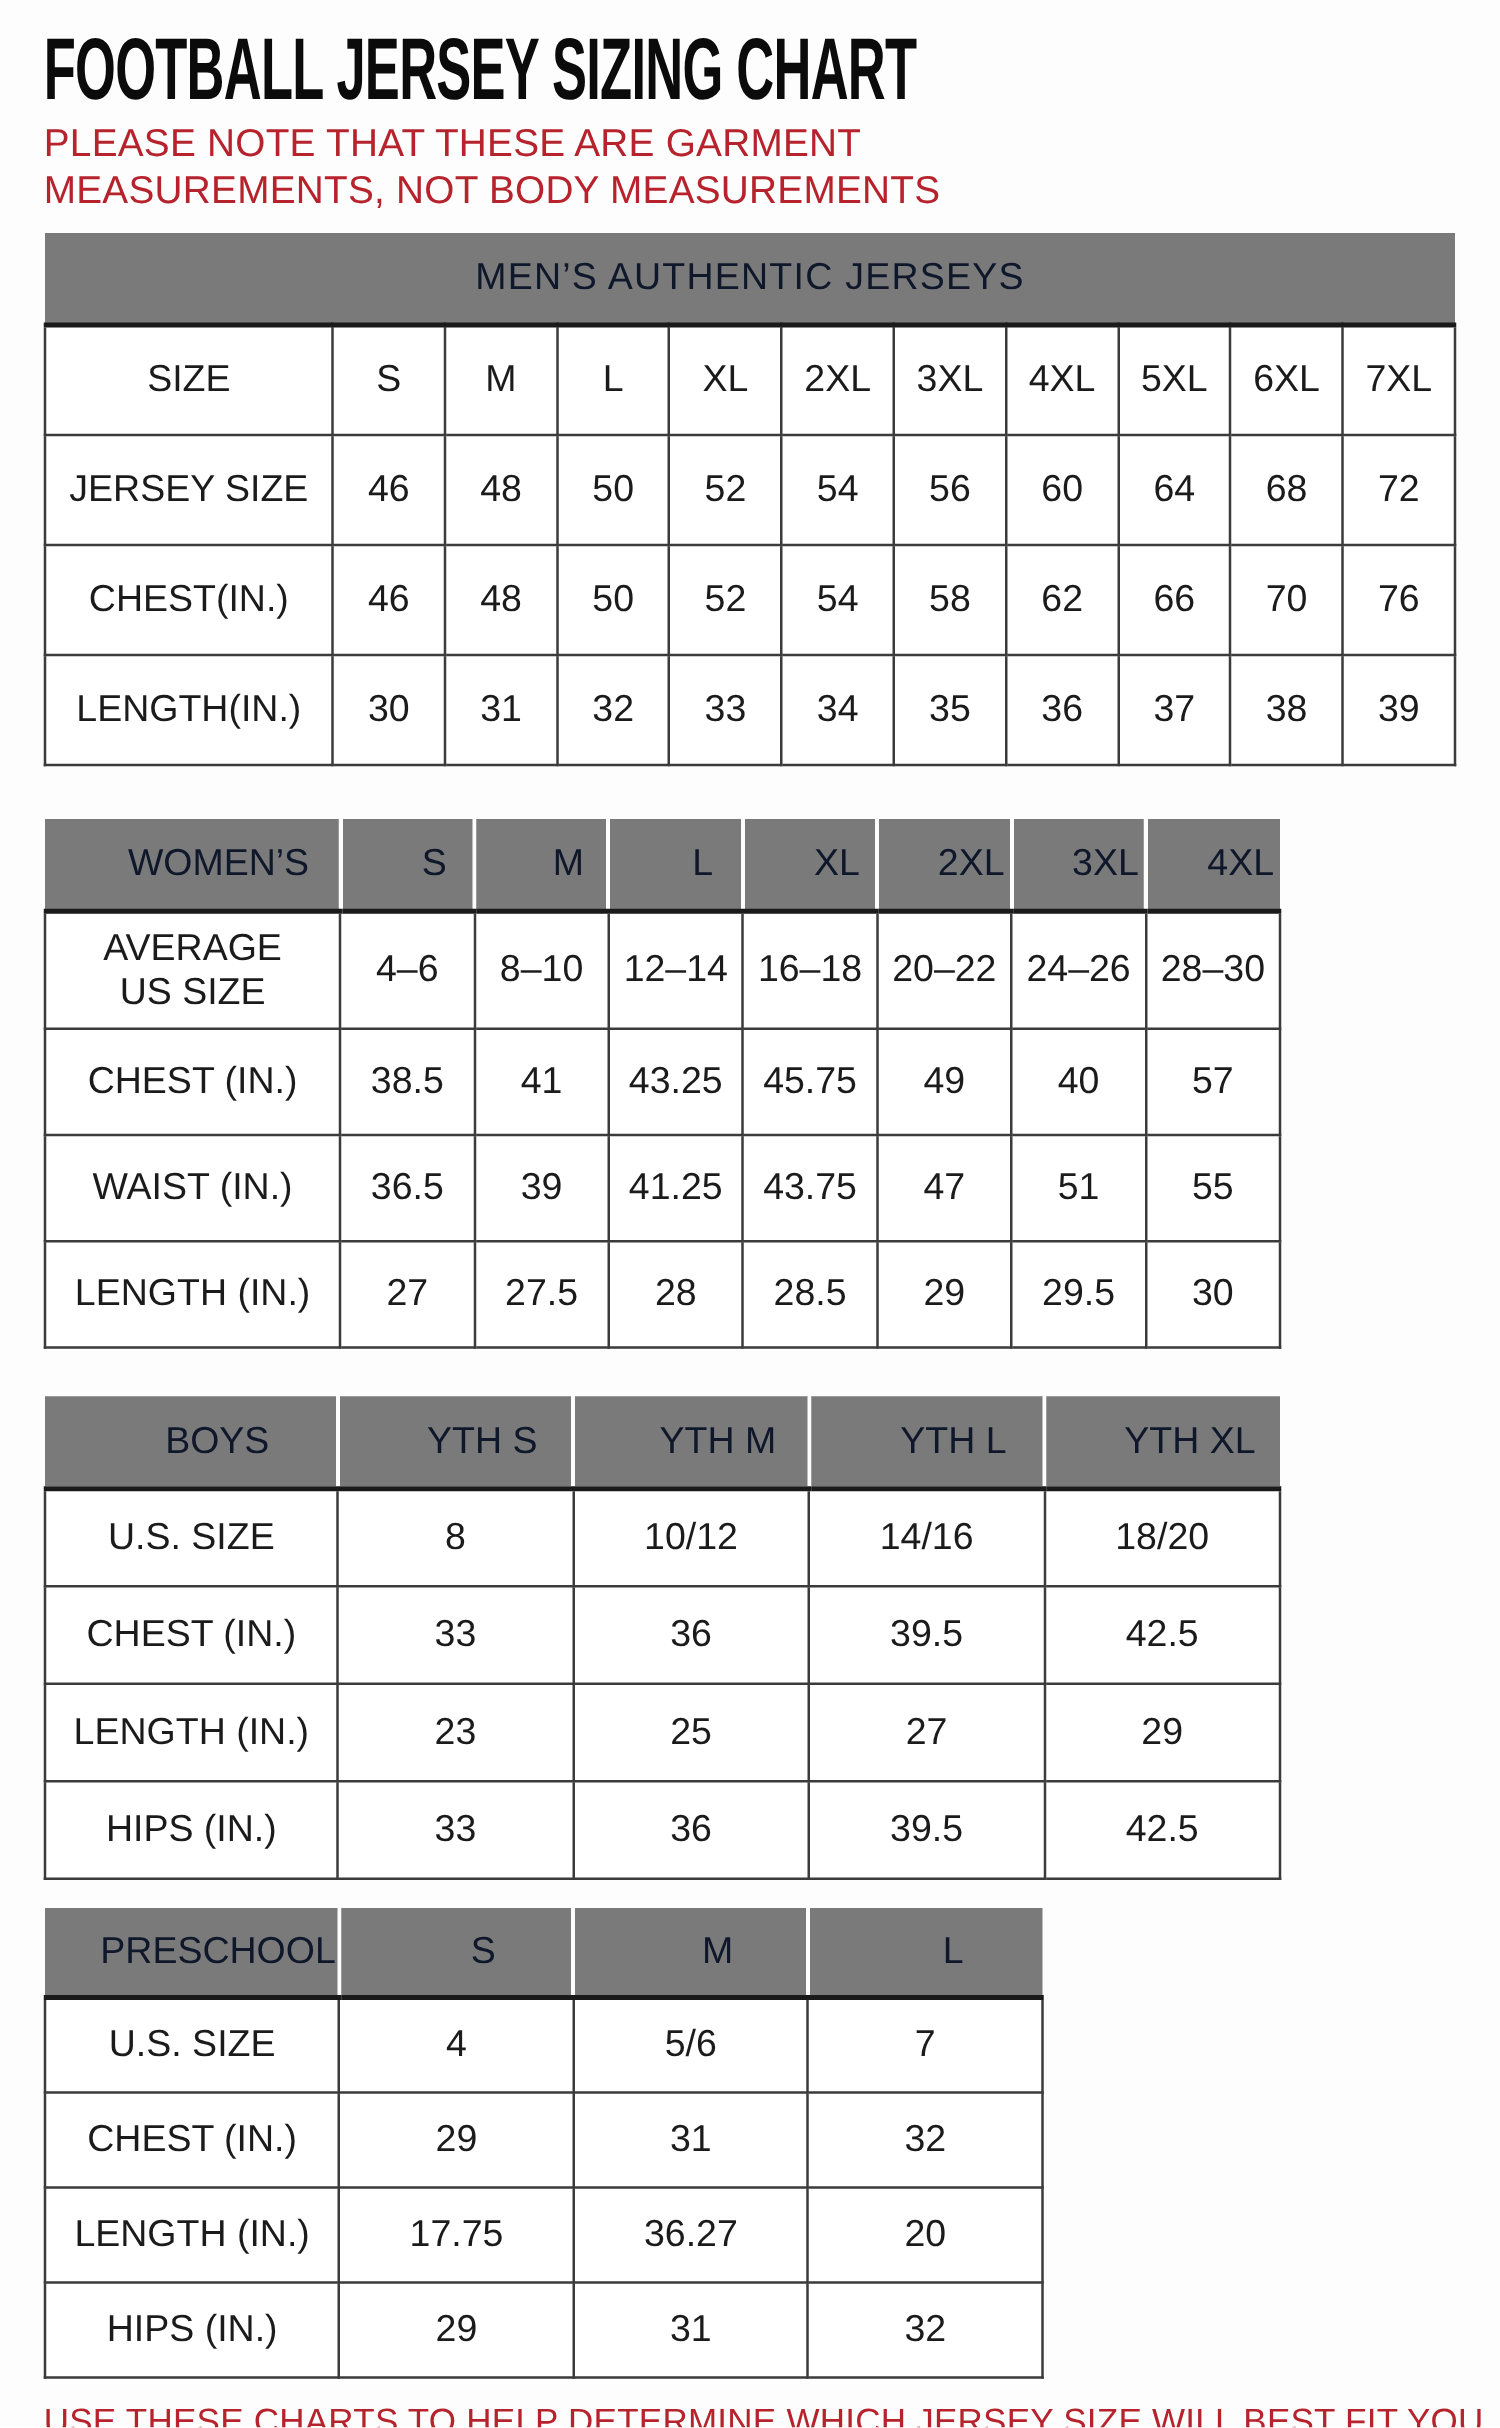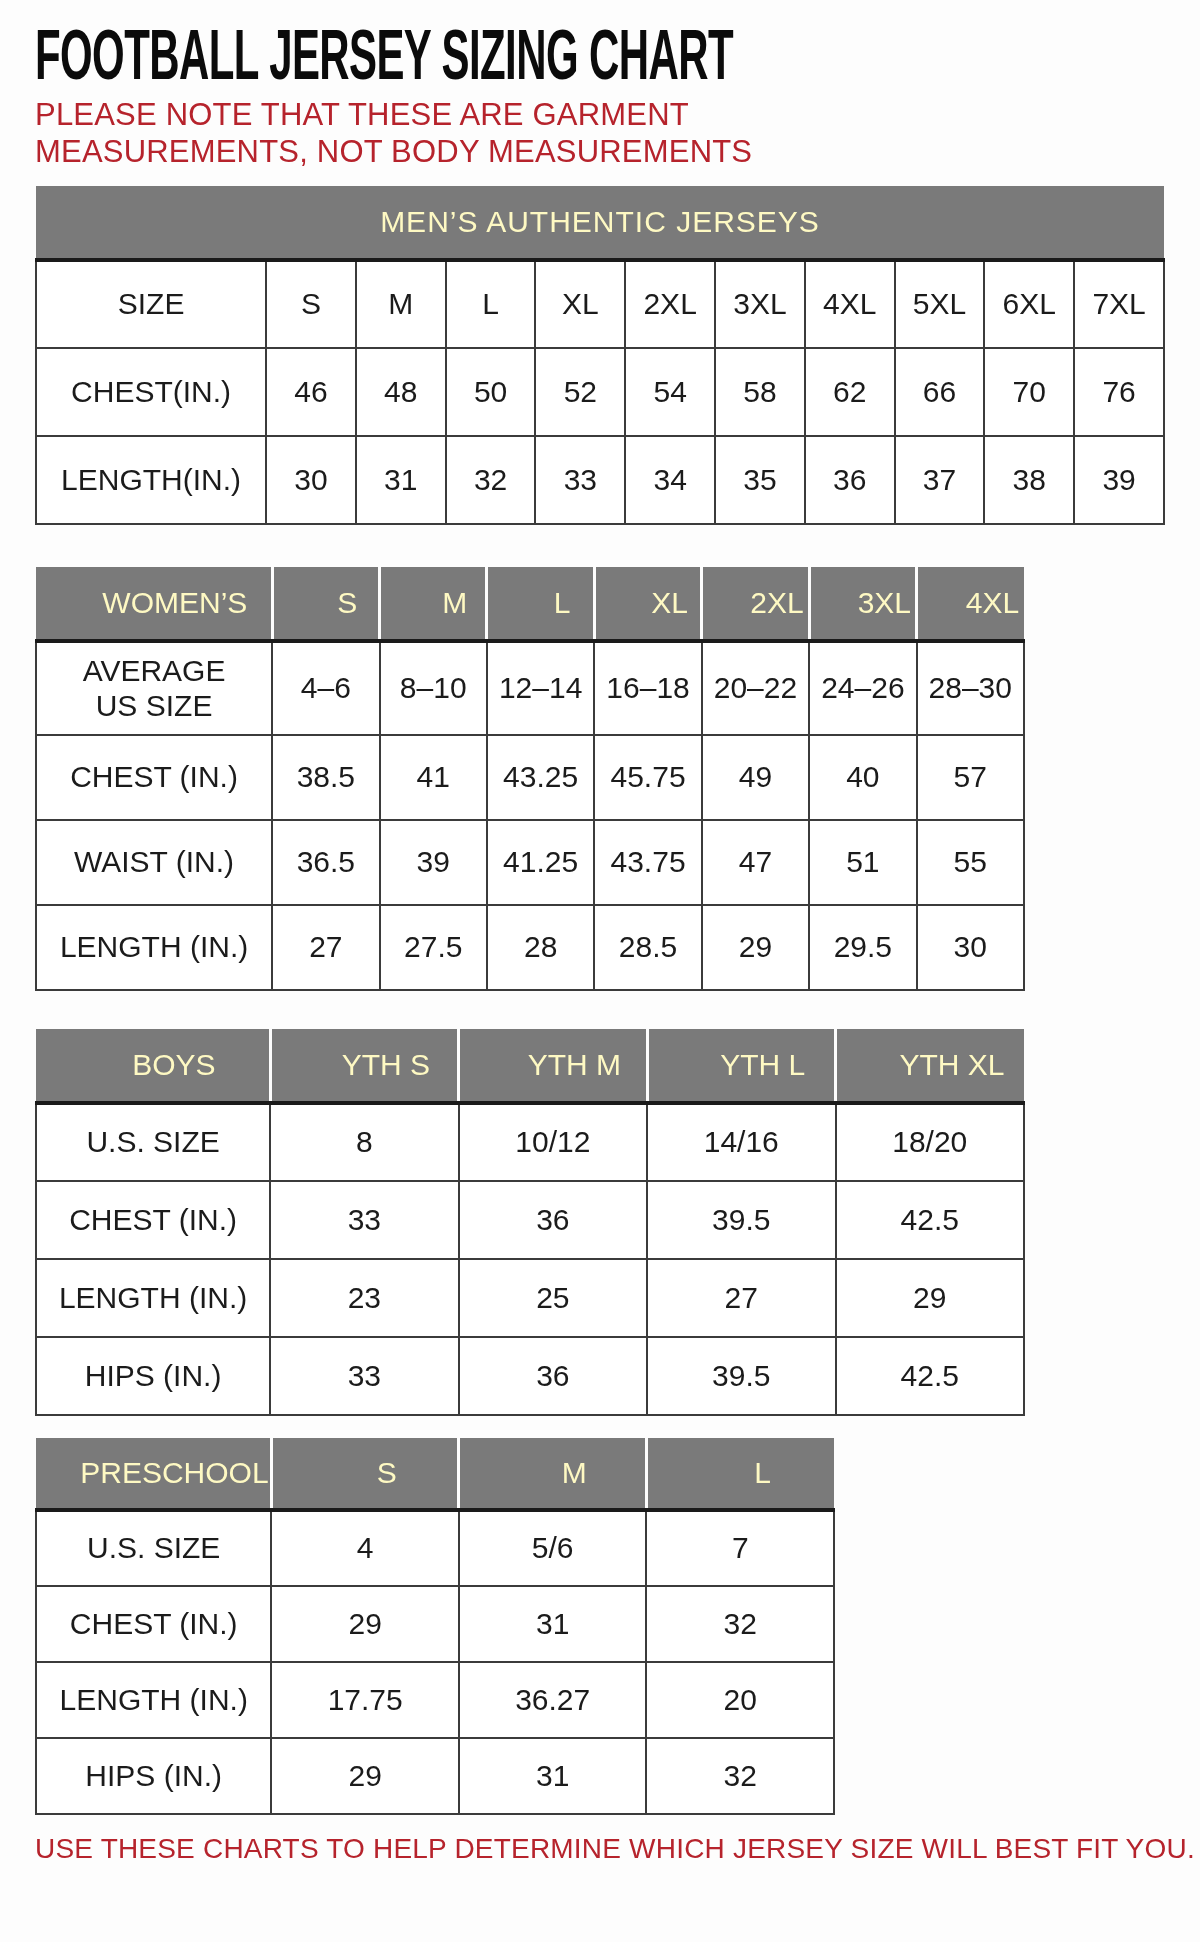--- a/index.html
+++ b/index.html
@@ -33,26 +33,26 @@
   table.sizes{border-collapse:collapse;table-layout:fixed;}
   .t-mens{width:1130px;margin-top:16px;}
   .t-womens{width:990px;margin-top:42px;}
   .t-boys{width:990px;margin-top:38px;}
   .t-preschool{width:800px;margin-top:22px;}
   .sizes th,.sizes td{
     font-weight:400;text-align:center;vertical-align:middle;
     font-size:30px;overflow:hidden;
   }
   .band{
-    background:var(--gray);color:#fef9c3;
+    background:var(--gray);color:#0f172a;
     font-size:41px;letter-spacing:1px;
     border-bottom:4px solid var(--thick);
   }
   .gh{
-    background:var(--gray);color:#fef9c3;
+    background:var(--gray);color:#0f172a;
     border-bottom:4px solid var(--thick);
     border-left:3px solid #fdfdfd;
     padding-left:44px;
   }
   tr.ghead-row .gh:first-child{border-left:none;}
   .rlabel,.val{
     border:2px solid var(--grid);
     background:#fff;
     white-space:pre-line;line-height:1.15;
   }
@@ -100,20 +100,33 @@
           <td class="val">S</td>
           <td class="val">M</td>
           <td class="val">L</td>
           <td class="val">XL</td>
           <td class="val">2XL</td>
           <td class="val">3XL</td>
           <td class="val">4XL</td>
           <td class="val">5XL</td>
           <td class="val">6XL</td>
           <td class="val">7XL</td>
+        </tr>
+        <tr class="r1">
+          <th class="rlabel">JERSEY SIZE</th>
+          <td class="val">46</td>
+          <td class="val">48</td>
+          <td class="val">50</td>
+          <td class="val">52</td>
+          <td class="val">54</td>
+          <td class="val">56</td>
+          <td class="val">60</td>
+          <td class="val">64</td>
+          <td class="val">68</td>
+          <td class="val">72</td>
         </tr>
         <tr class="r2">
           <th class="rlabel">CHEST(IN.)</th>
           <td class="val">46</td>
           <td class="val">48</td>
           <td class="val">50</td>
           <td class="val">52</td>
           <td class="val">54</td>
           <td class="val">58</td>
           <td class="val">62</td>

